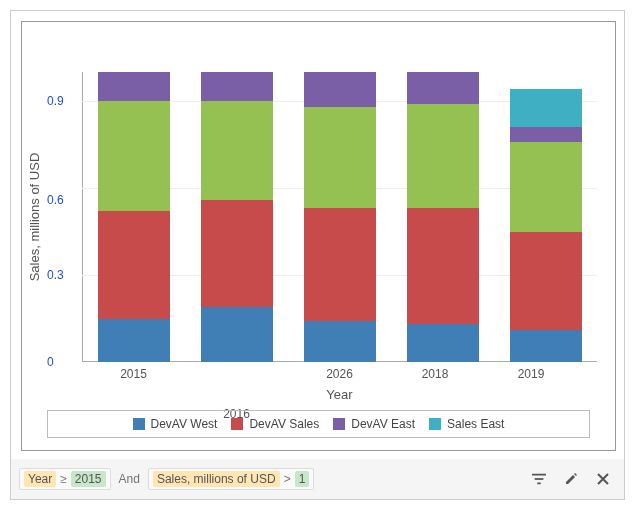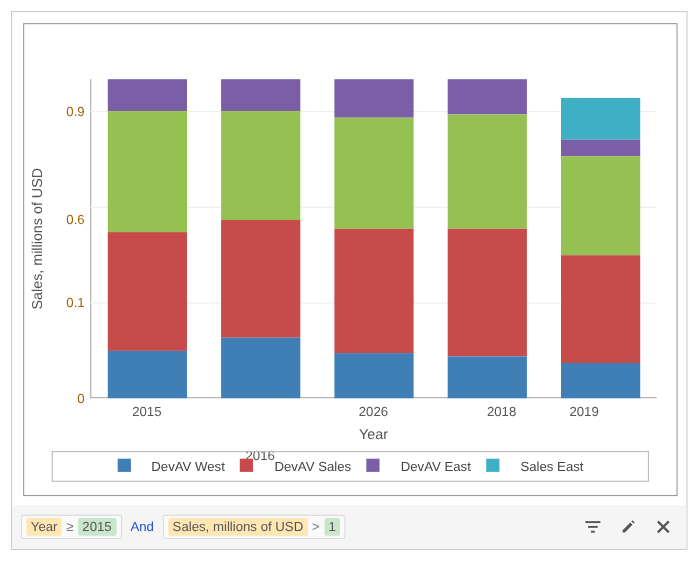--- a/index.html
+++ b/index.html
@@ -55,24 +55,24 @@
   }
   .axis-line-y {
     position: absolute;
     left: 0; top: 0; height: 290px;
     border-left: 1px solid #aaa;
   }
   .y-tick {
     position: absolute;
     right: 520px;
     width: 30px;
-    text-align: right;
+    text-align: left;
     font-size: 12px;
     transform: translateY(-50%);
-    color: #a16207;
+    color: #1d4ed8;
   }
   .x-tick {
     position: absolute;
     top: 295px;
     width: 60px;
     text-align: center;
     font-size: 12px;
     color: #555;
     transform: translateX(-50%);
   }
@@ -105,21 +105,21 @@
     position: absolute;
     left: 25px; right: 25px; bottom: 12px;
     border: 1px solid #bbb;
     padding: 6px 4px;
     display: flex;
     justify-content: center;
     gap: 14px;
     font-size: 12px;
     color: #444;
   }
-  .legend-item { display: flex; gap: 19px; }
+  .legend-item { display: flex; align-items: center; gap: 6px; }
   .legend-swatch { width: 12px; height: 12px; display: inline-block; }
   
   .filter-bar {
     position: absolute;
     left: 0; right: 0; bottom: 0;
     height: 40px;
     background: #f5f5f5;
     display: flex;
     align-items: center;
     padding: 0 8px;
@@ -132,21 +132,21 @@
     background: #fafafa;
     padding: 2px 4px;
     display: flex;
     align-items: center;
     gap: 4px;
     border-radius: 2px;
   }
   .chip-field { background: #ffe6b3; padding: 1px 4px; border-radius: 2px; }
   .chip-op { color: #777; }
   .chip-val { background: #c8e6c9; padding: 1px 4px; border-radius: 2px; }
-  .chip-and { color: #1d4ed8; padding: 0 2px; text-align: center; }
+  .chip-and { color: #737373; padding: 0 2px; text-align: center; }
   .filter-spacer { flex: 1; }
   .toolbtn {
     width: 26px; height: 26px;
     display: flex; align-items: center; justify-content: center;
     border: none; background: transparent;
     color: #555; cursor: pointer;
     font-size: 14px;
   }
 </style>
 </head>
@@ -156,21 +156,21 @@
   <div class="chart-frame">
 
     <div class="plot-wrap">
       <div class="ylabel">Sales, millions of USD</div>
       <div class="xlabel">Year</div>
       <div class="plot-area" id="plot-area">
         <div class="axis-line-y"></div>
         <div class="axis-line-x"></div>
       <div class="y-tick" style="top: 290px;">0</div>
           <div class="gridline" style="top: 203px;"></div>
-          <div class="y-tick" style="top: 203px;">0.1</div>
+          <div class="y-tick" style="top: 203px;">0.3</div>
           <div class="gridline" style="top: 116px;"></div>
           <div class="y-tick" style="top: 128px;">0.6</div>
           <div class="gridline" style="top: 29px;"></div>
           <div class="y-tick" style="top: 29px;">0.9</div>
           <div class="bar-stack" style="left: 15.5px;">
             <div class="bar-seg" style="height: 29px; background: rgb(123, 95, 166);"></div>
             <div class="bar-seg" style="height: 110.2px; background: rgb(149, 193, 83);"></div>
             <div class="bar-seg" style="height: 107.3px; background: rgb(200, 75, 75);"></div>
             <div class="bar-seg" style="height: 43.5px; background: rgb(63, 127, 181);"></div>
           </div>
@@ -188,21 +188,21 @@
             <div class="bar-seg" style="height: 113.1px; background: rgb(200, 75, 75);"></div>
             <div class="bar-seg" style="height: 40.6px; background: rgb(63, 127, 181);"></div>
           </div>
           <div class="x-tick" style="left: 257.5px;">2026</div>
           <div class="bar-stack" style="left: 324.5px;">
             <div class="bar-seg" style="height: 31.9px; background: rgb(123, 95, 166);"></div>
             <div class="bar-seg" style="height: 104.4px; background: rgb(149, 193, 83);"></div>
             <div class="bar-seg" style="height: 116px; background: rgb(200, 75, 75);"></div>
             <div class="bar-seg" style="height: 37.7px; background: rgb(63, 127, 181);"></div>
           </div>
-          <div class="x-tick" style="left: 374px; text-align: center;">2018</div>
+          <div class="x-tick" style="left: 353px; text-align: center;">2018</div>
           <div class="bar-stack" style="left: 427.5px;">
             <div class="bar-seg" style="height: 37.7px; background: rgb(63, 176, 196);"></div>
             <div class="bar-seg" style="height: 14.5px; background: rgb(123, 95, 166);"></div>
             <div class="bar-seg" style="height: 89.9px; background: rgb(149, 193, 83);"></div>
             <div class="bar-seg" style="height: 98.6px; background: rgb(200, 75, 75);"></div>
             <div class="bar-seg" style="height: 31.9px; background: rgb(63, 127, 181);"></div>
           </div>
           <div class="x-tick" style="left: 449px;">2019</div>
         </div>
     </div>

